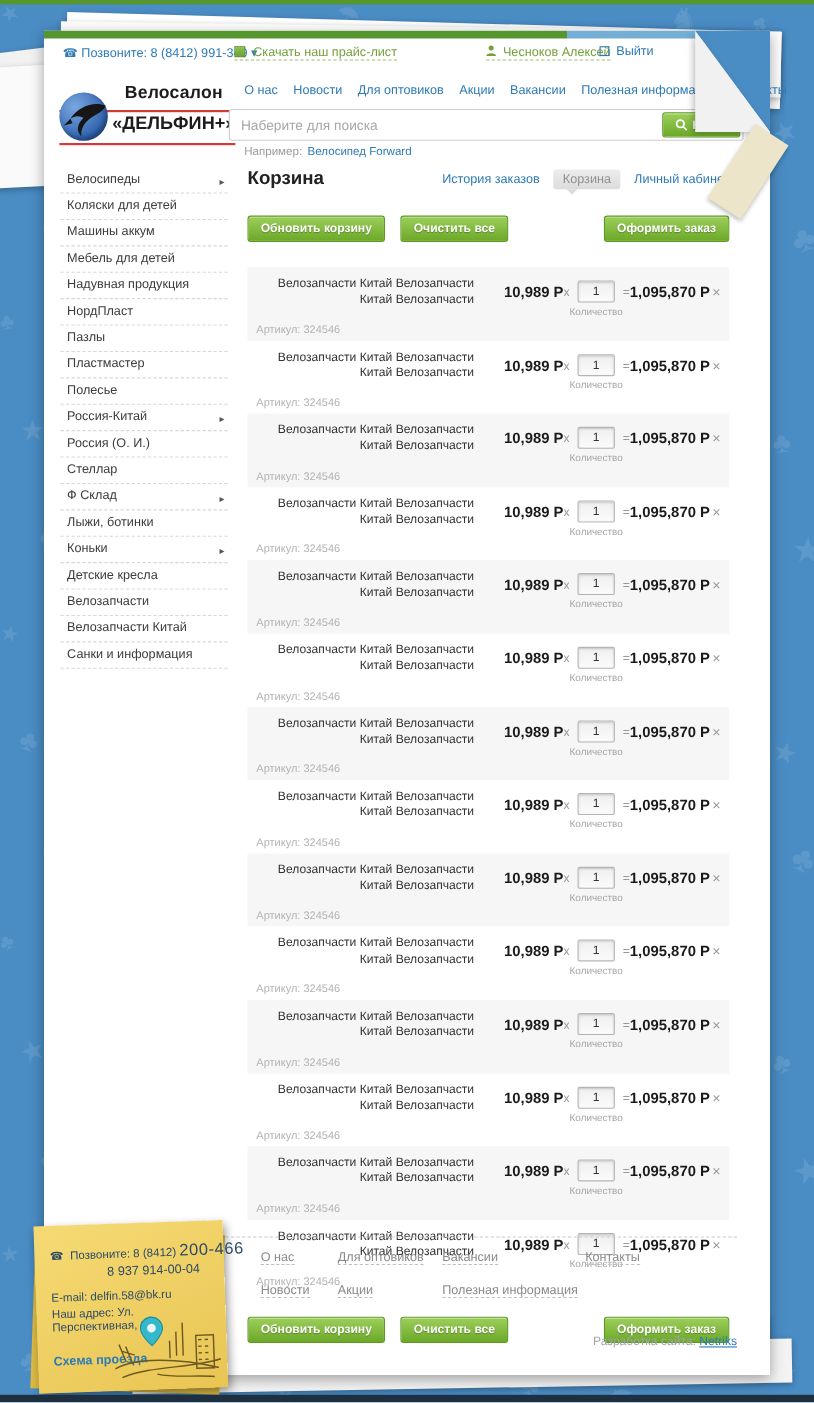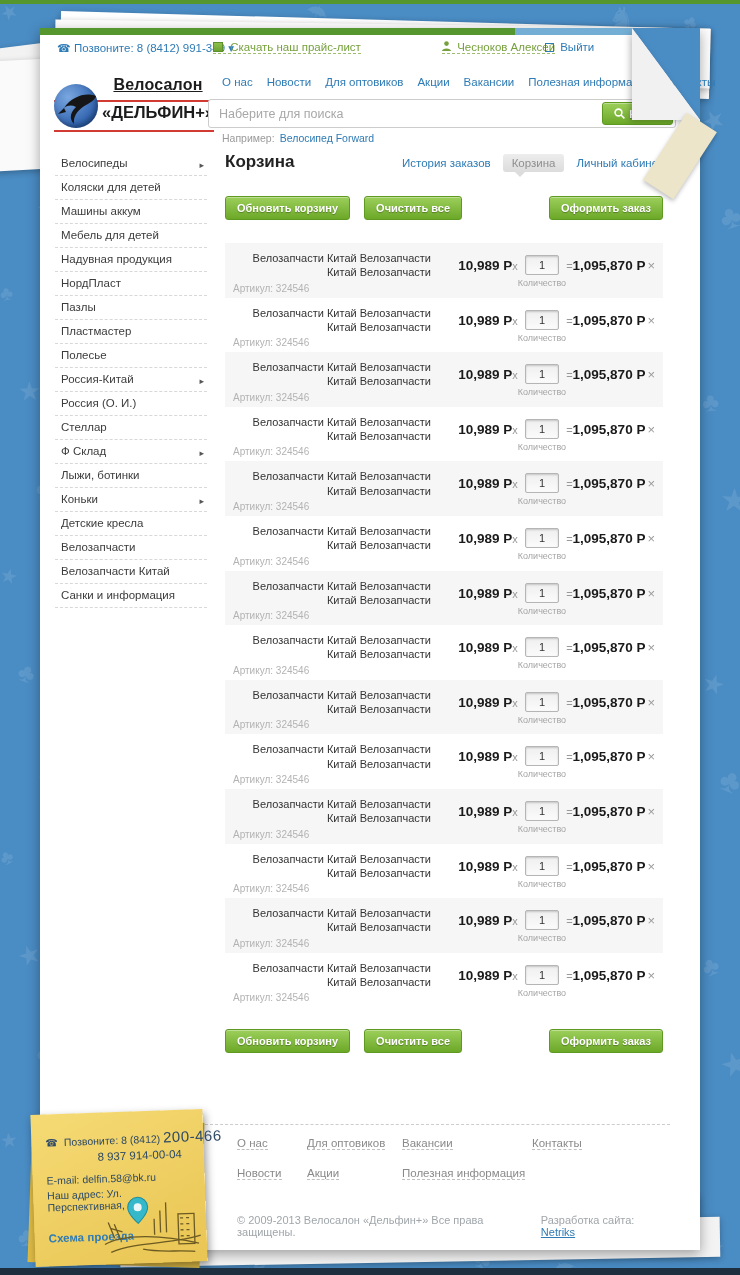--- a/index.html
+++ b/index.html
@@ -43,21 +43,21 @@
   .exit-ico { display:inline-block; width:9px; height:9px; border:1px solid #2e7bb5; margin-right:3px; position:relative; top:1px; }
   .user-ico { margin-right:3px; }
 
   
   .logo { position:absolute; left:14px; top:42px; width:160px; height:66px; }
   .logo .rline { position:absolute; left:0; right:0; height:2px; background:#d23b34; }
   .logo .r1 { top:30px; } .logo .r2 { top:60px; }
   .logo-ball { position:absolute; left:0; top:14px; width:44px; height:44px; border-radius:50%;
                background:radial-gradient(circle at 32% 30%, #7aa7e0, #2f62ae 70%, #1d4a8f); box-shadow:inset -2px -3px 5px rgba(0,0,0,.3); }
   .logo-text { position:absolute; left:48px; top:6px; width:112px; text-align:center; color:#1c1c1c; }
-  .logo-l1 { font-size:16px; font-weight:bold; letter-spacing:.2px;text-decoration:underline; }
+  .logo-l1 { font-size:16px; font-weight:bold; letter-spacing:.2px; }
   .logo-l2 { font-size:16.5px; font-weight:bold; margin-top:9px; }
   .dolphin { position:absolute; left:2px; top:10px; }
 
   
   .mainnav { position:absolute; left:182px; top:48px; display:flex; gap:14px; font-size:11.5px; }
   .mainnav a { color:#2e7bb5; text-decoration:none; white-space:nowrap; cursor:pointer; }
   .searchrow { position:absolute; left:168px; top:71px; width:468px; height:29px; }
   .search-input { width:100%; height:29px; border:1px solid #ccc; border-radius:3px; padding:0 80px 0 10px;
                   font-size:12.5px; color:#555; font-family:"Liberation Sans",sans-serif; }
   .search-input::placeholder { color:#a8a8a8; }
@@ -89,21 +89,21 @@
                        border-top-color:#dcdcdc; border-bottom:0; }
   .btnrow { display:flex; gap:14px; margin-top:24px; }
   .btnrow .spacer { flex:1; }
 
   
   .cart-rows { margin-top:23px; }
   .cart-rows > div:nth-of-type(odd) { background:#f6f6f6; }
   .cart-row { display:flex; align-items:flex-start; min-height:52px; padding:8px 8px 4px 8px; }
   .item-info { width:198px; }
   .item-title { font-size:11px; color:#333; line-height:1.3; cursor:pointer;text-align:right; }
-  .item-sku { font-size:10px; color:#b3b3b3; margin-top:3px; }
+  .item-sku { font-size:10px; color:#b3b3b3; margin-top:15px; }
   .item-calc { flex:1; display:flex; align-items:flex-start; justify-content:flex-end; gap:0; padding-top:4px; }
   .price, .total { font-size:13.5px; font-weight:bold; color:#1a1a1a; margin-top:3px; white-space:nowrap; }
   .op { color:#999; font-size:11px; margin-top:5px; }
   .qty-wrap { display:flex; flex-direction:column; align-items:center; }
   .qty { width:34px; height:20px; border:1px solid #b5b5b5; background:linear-gradient(#efefef,#fbfbfb);
          box-shadow:inset 0 1px 2px rgba(0,0,0,.18); text-align:center; font-size:11px; color:#333;
          border-radius:2px; font-family:"Liberation Sans",sans-serif; }
   .qty-label { font-size:9px; color:#a5a5a5; margin-top:3px; }
   .rm { color:#9a9a9a; font-size:13px; margin-top:3px; margin-left:2px; cursor:pointer; }
 
@@ -804,21 +804,20 @@
 
       <a>О нас</a>
           <a>Для оптовиков</a>
           <a>Вакансии</a>
           <a>Контакты</a>
           <a>Новости</a>
           <a>Акции</a>
           <a>Полезная информация</a>
         </div>
       <div class="copyrow">
-        <span>© 2009-2013 Велосалон «Дельфин+» Все права защищены.</span>
         <span class="credits">
           <span>Разработка сайта:</span>
           <a>Netriks</a>
         </span>
       </div>
     </div>
 
     <div class="corner-cut"></div>
     <div class="corner-fold"></div>
   </div>

